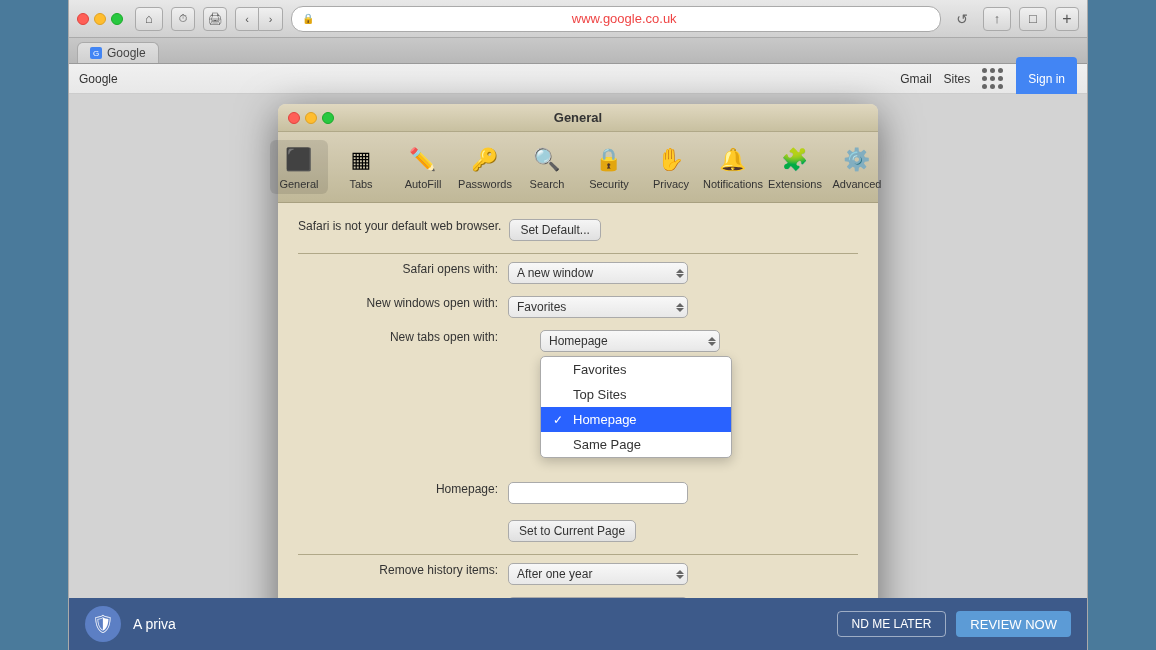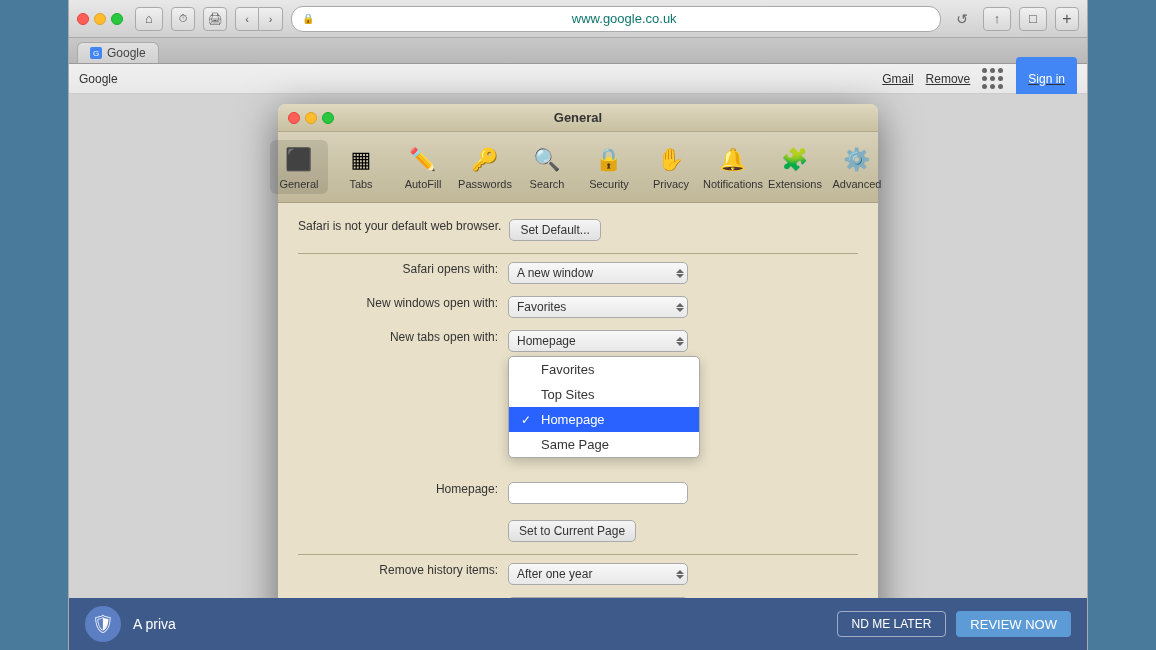--- a/index.html
+++ b/index.html
@@ -123,21 +123,21 @@
     }
 
     .lock-icon {
       font-size: 10px;
       color: #888;
       margin-right: 4px;
     }
 
     .url-text {
       font-size: 13px;
-      color: #0f766e;
+      color: #ef4444;
       flex: 1;
       text-align: center;
     }
 
     .refresh-btn {
       width: 26px;
       height: 24px;
       display: flex;
       align-items: center;
       justify-content: center;
@@ -219,21 +219,20 @@
       border-bottom: 1px solid #ccc;
       font-size: 12px;
       color: #333;
     }
 
     .google-bar-links {
       margin-left: auto;
       display: flex;
       align-items: center;
       gap: 12px;
-      text-decoration: underline;
     }
 
     .google-bar-link {
       color: #333;
       font-size: 12px;
       cursor: pointer;
     }
 
     .google-apps-btn {
       width: 22px;
@@ -579,21 +578,21 @@
     <div class="tab">
       <div class="tab-favicon">G</div>
       <span>Google</span>
     </div>
   </div>
 
   <div class="google-bar">
     <span>Google</span>
     <div class="google-bar-links">
       <span class="google-bar-link">Gmail</span>
-      <span class="google-bar-link">Remove</span>
+      <span class="google-bar-link">Sites</span>
       <div class="google-apps-btn">
         <div class="google-apps-dot"></div>
         <div class="google-apps-dot"></div>
         <div class="google-apps-dot"></div>
         <div class="google-apps-dot"></div>
         <div class="google-apps-dot"></div>
         <div class="google-apps-dot"></div>
         <div class="google-apps-dot"></div>
         <div class="google-apps-dot"></div>
         <div class="google-apps-dot"></div>
@@ -690,21 +689,21 @@
             </select>
             <div class="dropdown-arrow">
               <div class="dropdown-arrow-up"></div>
               <div class="dropdown-arrow-down"></div>
             </div>
           </div>
         </div>
 
         <div class="prefs-row" style="position:relative;">
           <span class="prefs-label">New tabs open with:</span>
-          <div class="dropdown-wrapper" style="position:relative;">
+          <div class="dropdown-wrapper" style="position:relative;margin-left:32px;">
             <select class="dropdown">
               <option>Homepage</option>
             </select>
             <div class="dropdown-arrow">
               <div class="dropdown-arrow-up"></div>
               <div class="dropdown-arrow-down"></div>
             </div>
 
             <div class="dropdown-menu">
               <div class="dropdown-menu-item">

